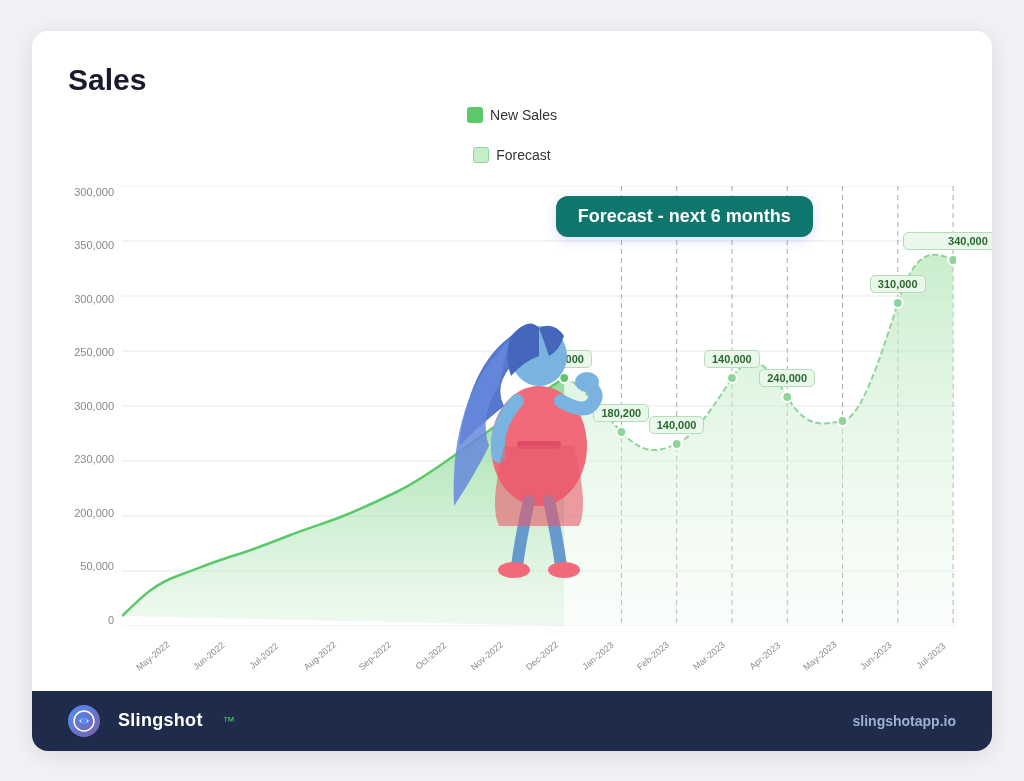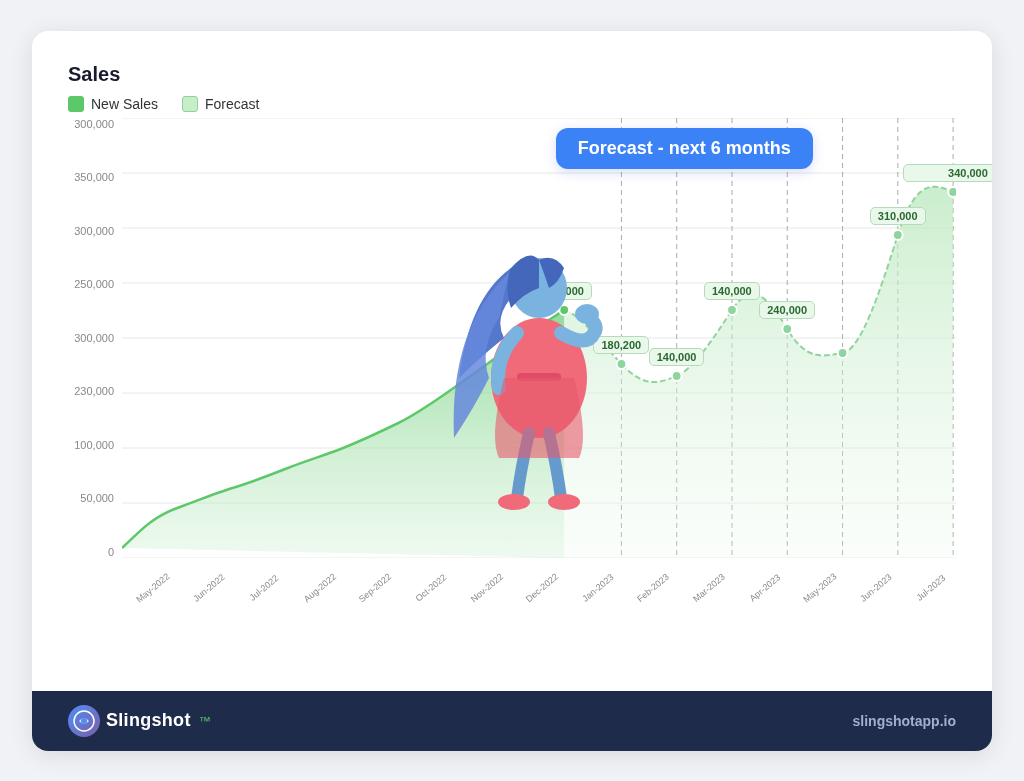--- a/index.html
+++ b/index.html
@@ -20,30 +20,31 @@
       box-shadow: 0 4px 24px rgba(0,0,0,0.10);
       display: flex;
       flex-direction: column;
       overflow: hidden;
     }
     .card-body {
       flex: 1;
       padding: 32px 36px 0 36px;
     }
     .chart-title {
-      font-size: 20px;
+      font-size: 30px;
       font-weight: 700;
       color: #1a1a2e;
       margin-bottom: 10px;
     }
     .legend {
       display: flex;
       align-items: center;
       gap: 24px;
-      margin-bottom: 6px;
+      margin-bottom: 23px;
+      flex-direction: column;
     }
     .legend-item {
       display: flex;
       align-items: center;
       gap: 7px;
       font-size: 14px;
       color: #333;
     }
     .legend-dot {
       width: 16px;
@@ -93,21 +94,21 @@
       top: 0; left: 0; right: 0; bottom: 0;
       width: 100%;
       height: 100%;
     }
 
     
     .forecast-bubble {
       position: absolute;
       top: 28px;
       left: 52%;
-      background: #3b82f6;
+      background: #0f766e;
       color: #fff;
       font-size: 18px;
       font-weight: 600;
       padding: 10px 22px;
       border-radius: 12px;
       white-space: nowrap;
       box-shadow: 0 3px 12px rgba(100,120,240,0.25);
     }
 
     
@@ -127,21 +128,21 @@
     .footer {
       background: #1e2b4a;
       padding: 14px 36px;
       display: flex;
       align-items: center;
       justify-content: space-between;
     }
     .footer-brand {
       display: flex;
       align-items: center;
-      gap: 6px;
+      gap: 18px;
     }
     .slingshot-logo {
       width: 32px;
       height: 32px;
       border-radius: 50%;
       background: linear-gradient(135deg, #4f8ef7, #7b5ea7);
       display: flex;
       align-items: center;
       justify-content: center;
       color: white;
@@ -190,21 +191,21 @@
 
     <div class="chart-area">
 
       <div class="y-axis">
         <span class="y-label">300,000</span>
         <span class="y-label">350,000</span>
         <span class="y-label">300,000</span>
         <span class="y-label">250,000</span>
         <span class="y-label">300,000</span>
         <span class="y-label">230,000</span>
-        <span class="y-label">100,000</span>
+        <span class="y-label">200,000</span>
         <span class="y-label">50,000</span>
         <span class="y-label">0</span>
       </div>
 
       <div class="chart-inner">
         <svg class="svg-chart" viewBox="0 0 860 440" preserveAspectRatio="none">
           <defs>
             <linearGradient id="newSalesGrad" x1="0" y1="0" x2="0" y2="1">
               <stop offset="0%" stop-color="#7ed48a" stop-opacity="0.85"></stop>
               <stop offset="100%" stop-color="#c8edcc" stop-opacity="0.3"></stop>

